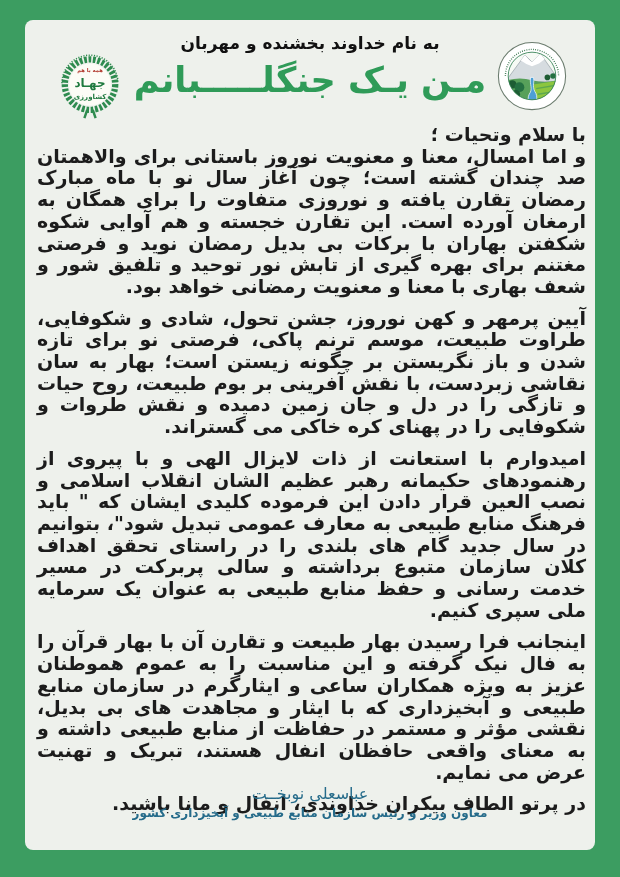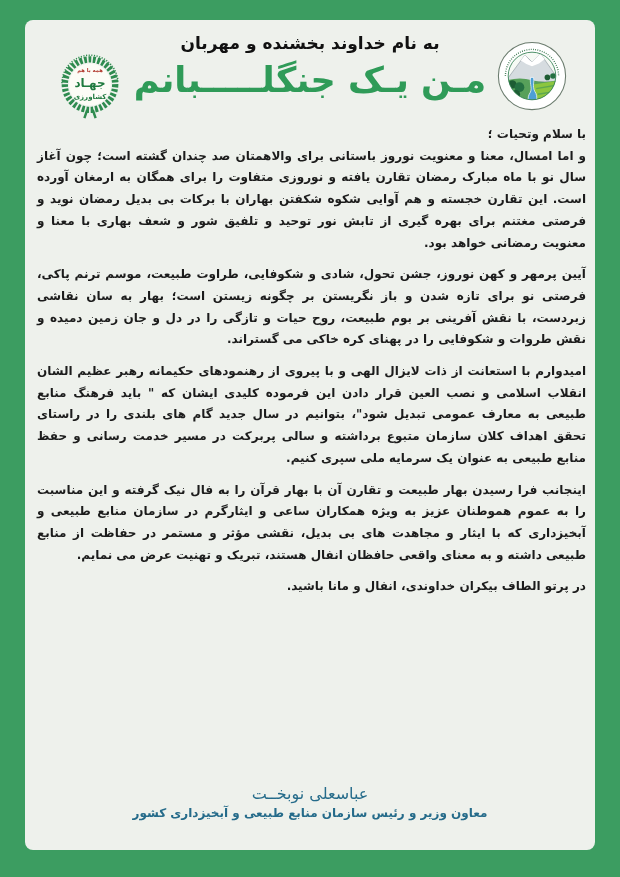--- a/index.html
+++ b/index.html
@@ -28,21 +28,21 @@
     position:absolute;left:0;right:0;top:40px;
     text-align:center;font-size:35px;font-weight:bold;color:var(--title);
     letter-spacing:0px;white-space:nowrap;
   }
   .logo-left{position:absolute;left:30px;top:26px;width:70px;height:80px;}
   .logo-right{position:absolute;right:28px;top:20px;width:70px;height:72px;}
   .logo-left svg,.logo-right svg{width:100%;height:100%;display:block;}
   .body-text{
     position:absolute;left:12px;right:9px;top:104px;
     direction:rtl;text-align:justify;text-align-last:right;
-    font-size:12px;font-weight:bold;color:var(--text);
+    font-size:19px;font-weight:bold;color:var(--text);
     line-height:21.7px;
   }
   .body-text p{margin:0 0 10px 0;}
   .body-text p.greeting{margin-bottom:0;text-align:right;}
   .body-text p.closing{margin-bottom:0;}
   .signature{
     position:absolute;left:0;right:0;top:764px;
     text-align:center;color:var(--signature);
   }
   .sig-name{font-size:16px;font-weight:normal;line-height:20px;}

